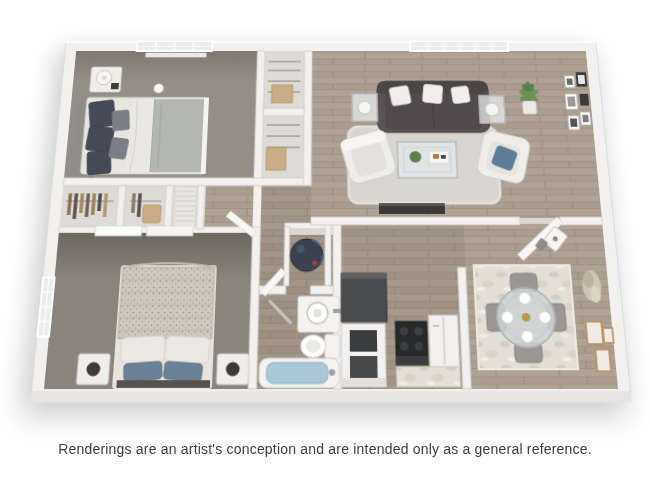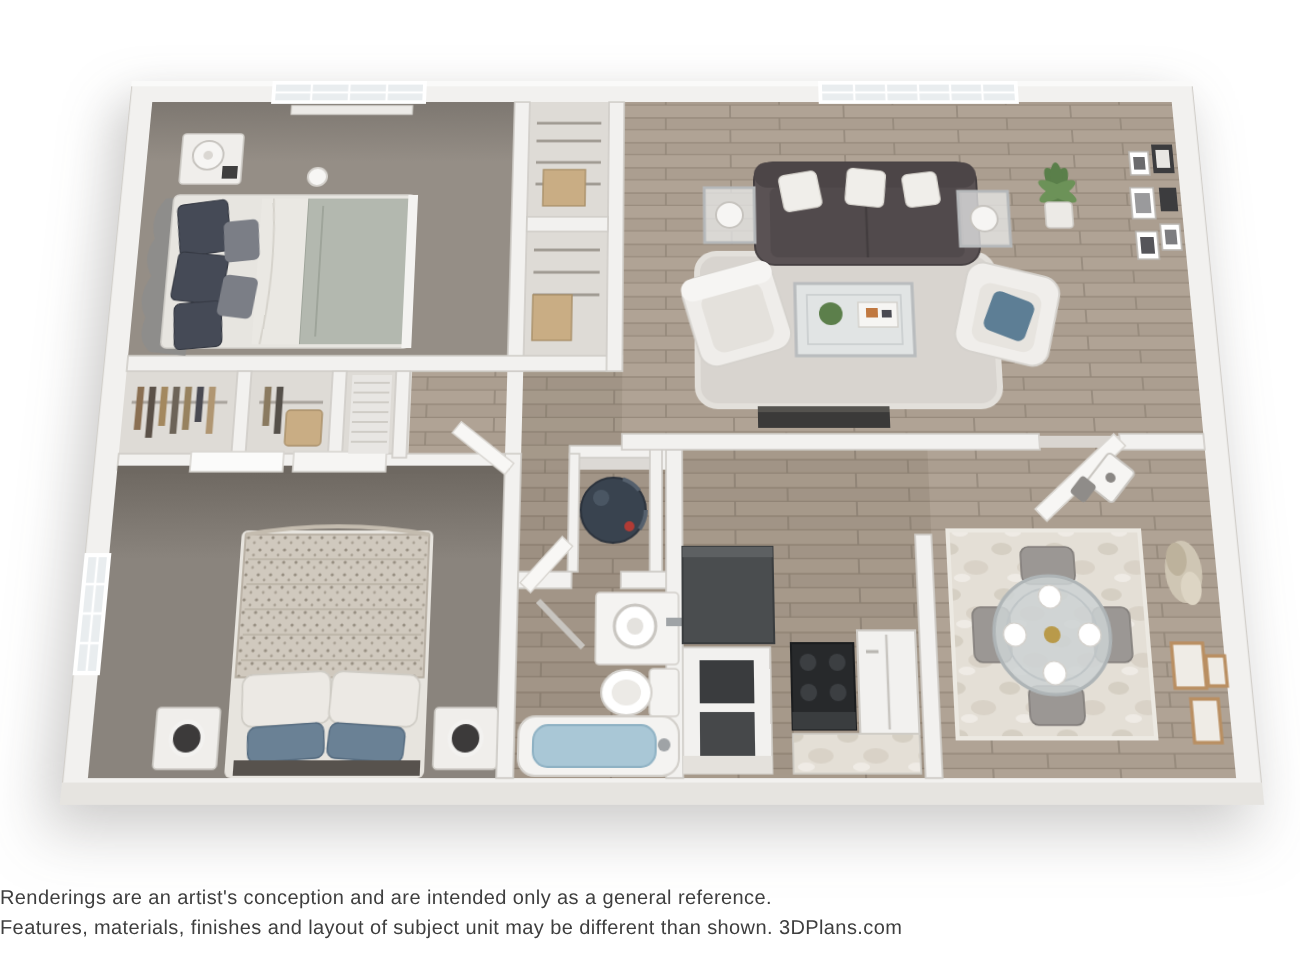--- a/index.html
+++ b/index.html
@@ -2,22 +2,22 @@
 <html><head>
 <meta charset="utf-8">
 <style>
   html,body{margin:0;padding:0;background:#ffffff;}
   body{width:650px;height:488px;position:relative;overflow:hidden;
        font-family:"Liberation Sans", sans-serif;}
   .figure{position:absolute;inset:0;background:#fff;}
   .plan3d{position:absolute;left:49px;top:27px;width:564px;height:366px;
           transform:perspective(500px) rotateX(10deg);transform-origin:50% 50%;}
   .plan3d svg{display:block;filter:drop-shadow(-6px 10px 14px rgba(60,58,55,.28));}
-  .disclaimer{position:absolute;left:0;right:0;top:442px;text-align:left;
-              color:#3e3e3e;font-size:10px;line-height:15px;letter-spacing:.2px;}
+  .disclaimer{position:absolute;left:0;right:0;top:442px;text-align:center;
+              color:#3e3e3e;font-size:14px;line-height:15px;letter-spacing:.2px;}
 </style>
 </head>
 <body>
 
 <div class="figure">
   <div class="plan3d">
   <svg width="564" height="366" viewBox="0 0 564 366" xmlns="http://www.w3.org/2000/svg">
     <defs>
       <pattern id="wood" width="60" height="14" patternUnits="userSpaceOnUse">
         <rect width="60" height="14" fill="#ab9e90"></rect>
@@ -345,15 +345,14 @@
         <rect x="527" y="292" width="15" height="21"></rect>
         <rect x="543" y="298" width="9" height="14"></rect>
         <rect x="534" y="318" width="13" height="20"></rect>
       </g>
     </g>
   </svg>
   </div>
 
   <div class="disclaimer">
     <div>Renderings are an artist's conception and are intended only as a general reference.</div>
-    <div>Features, materials, finishes and layout of subject unit may be different than shown. 3DPlans.com</div>
   </div>
 </div>
 
 </body></html>

